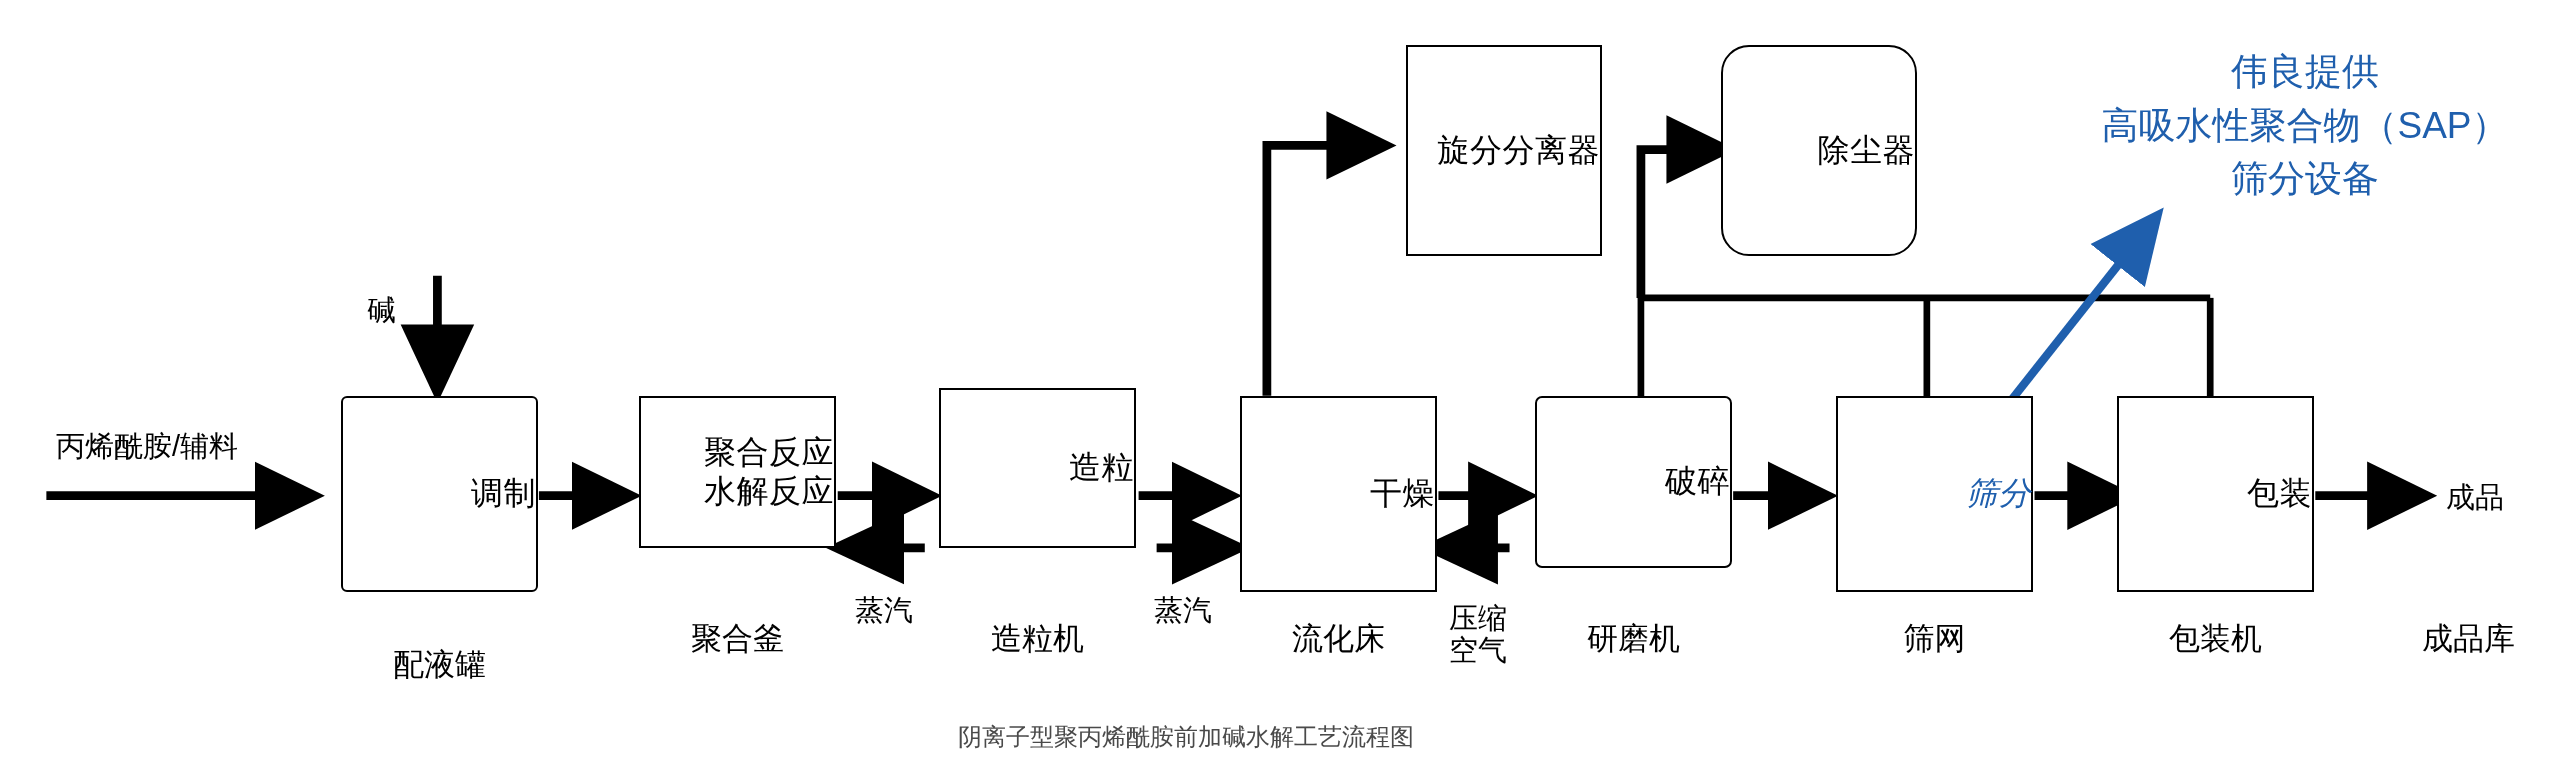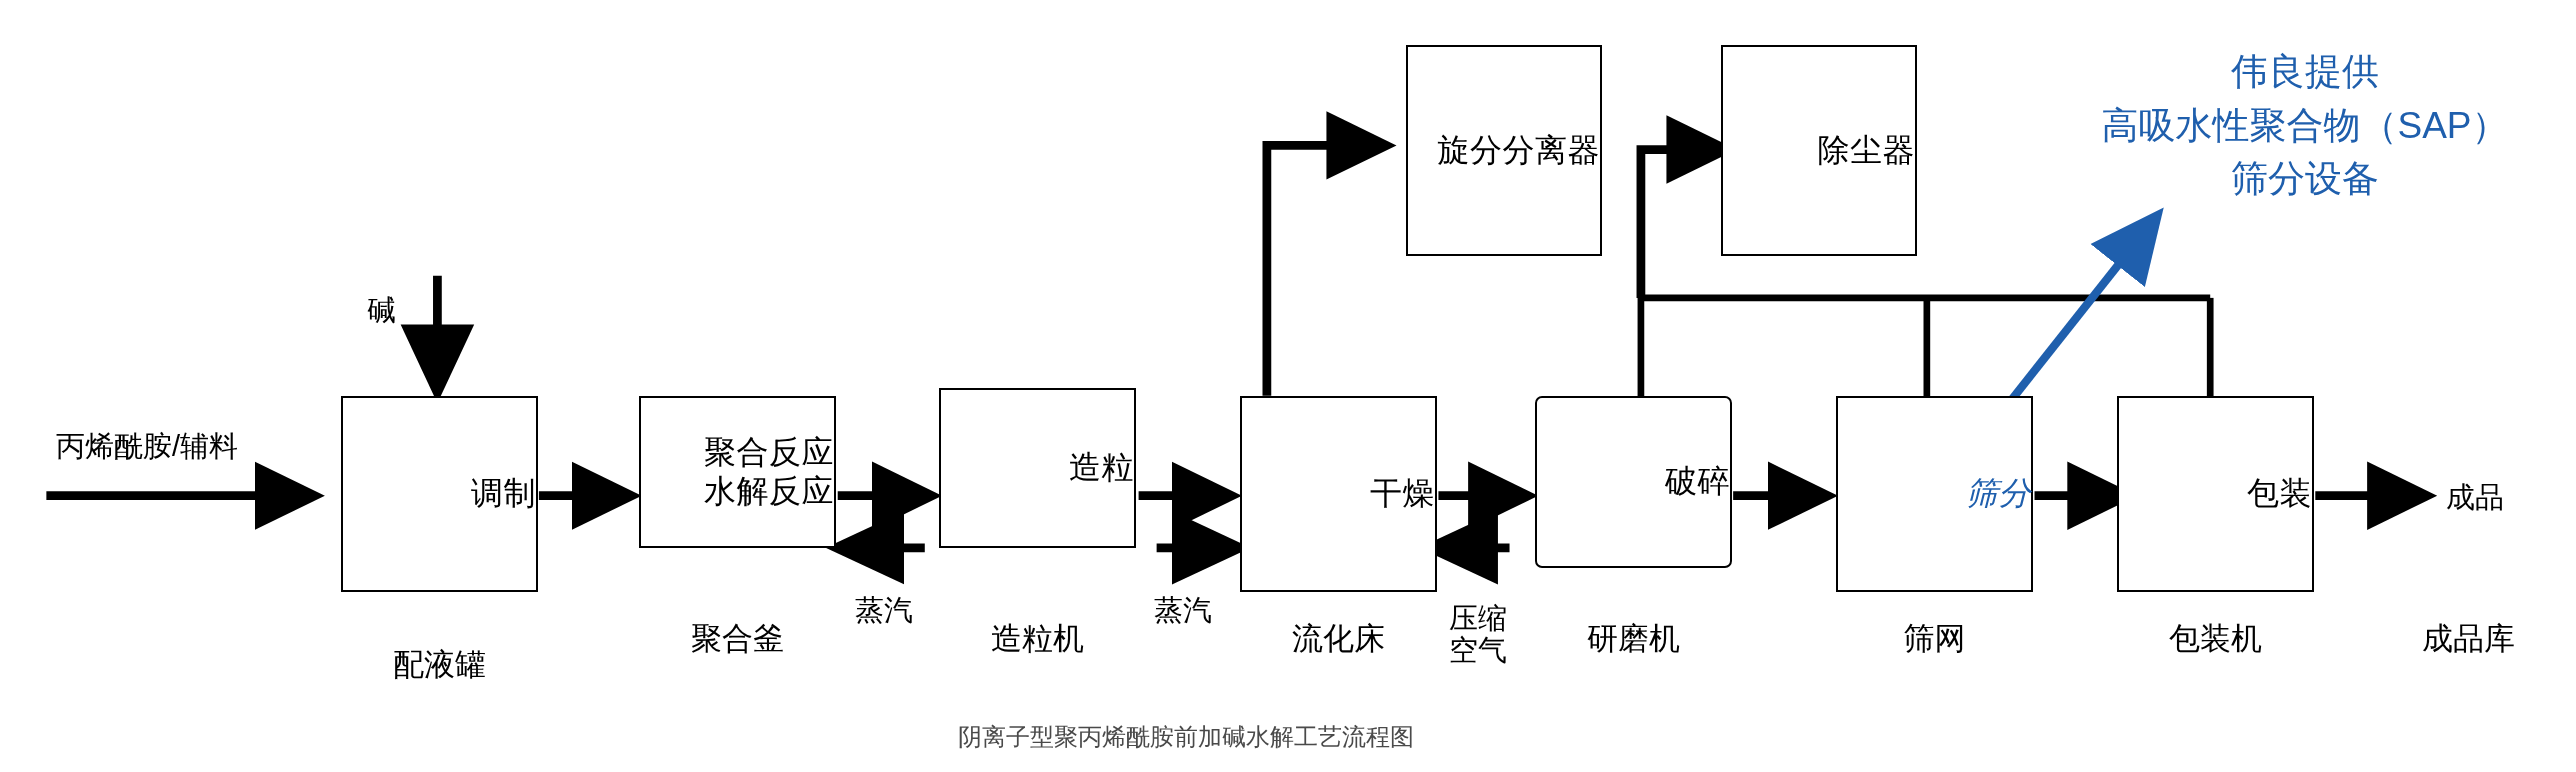--- a/index.html
+++ b/index.html
@@ -88,25 +88,25 @@
 
     <g stroke="#1f5fad" fill="none" stroke-width="16">
       <line x1="3822" y1="880" x2="4170" y2="440" marker-end="url(#ahblue)"></line>
     </g>
   </svg>
 
   <div class="pbox" style="left:1406px;top:45px;width:196px;height:211px;">
     <span class="txt">旋分分离器</span>
   </div>
 
-  <div class="pbox" style="left:1721px;top:45px;width:196px;height:211px;">
+  <div class="pbox" style="left:1721px;top:45px;width:196px;height:211px;border-radius:28px;">
     <span class="txt">除尘器</span>
   </div>
 
-  <div class="pbox" style="left:341px;top:396px;width:197px;height:196px;">
+  <div class="pbox" style="left:341px;top:396px;width:197px;height:196px;border-radius:6px;">
     <span class="txt">调制</span>
   </div>
   <div class="eqlabel" style="left:341px;top:618px;width:197px;margin-top:26px;">配液罐</div>
 
   <div class="pbox" style="left:639px;top:396px;width:197px;height:152px;">
     <span class="txt">聚合反应
 水解反应</span>
   </div>
   <div class="eqlabel" style="left:639px;top:618px;width:197px;">聚合釜</div>
 

